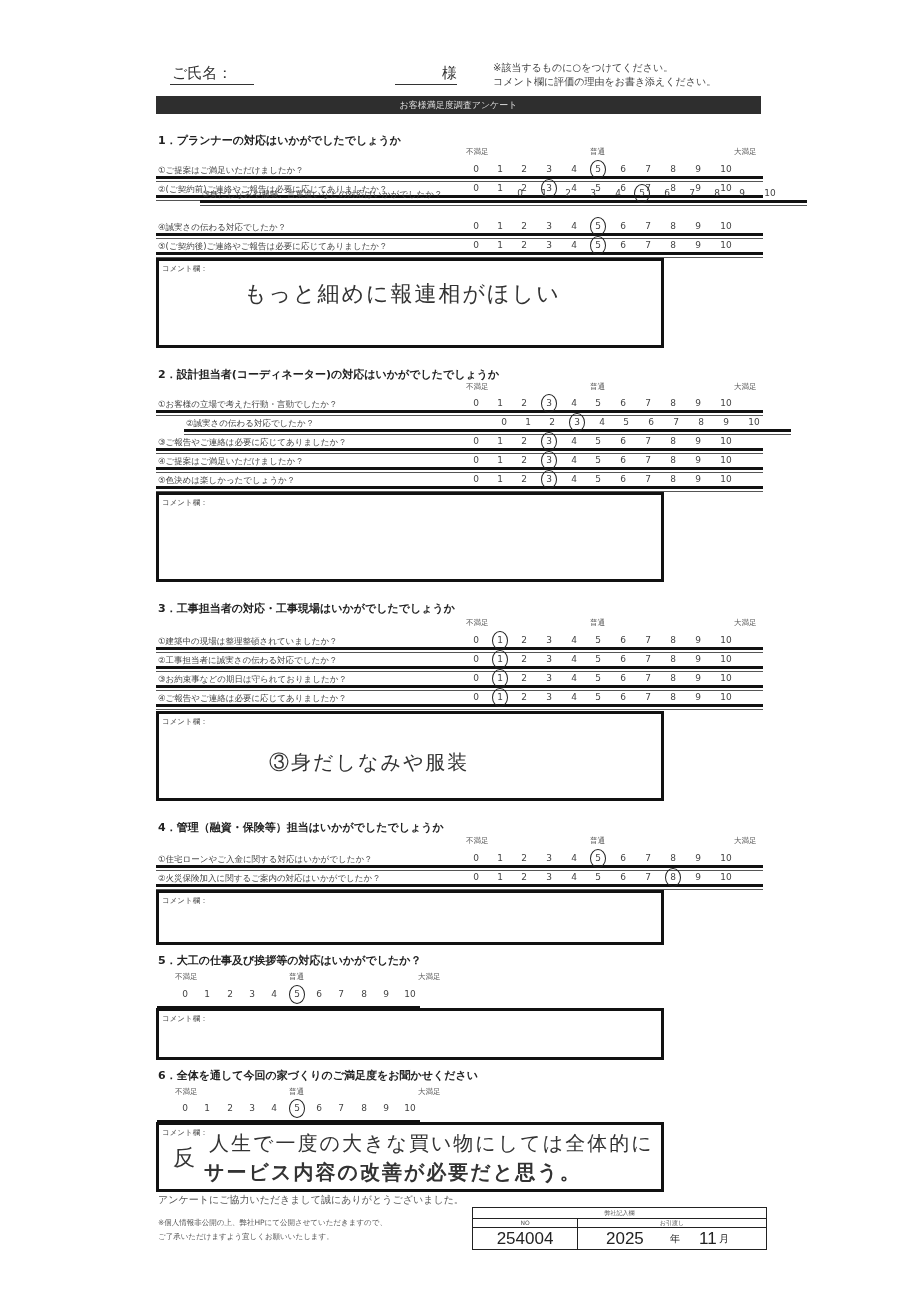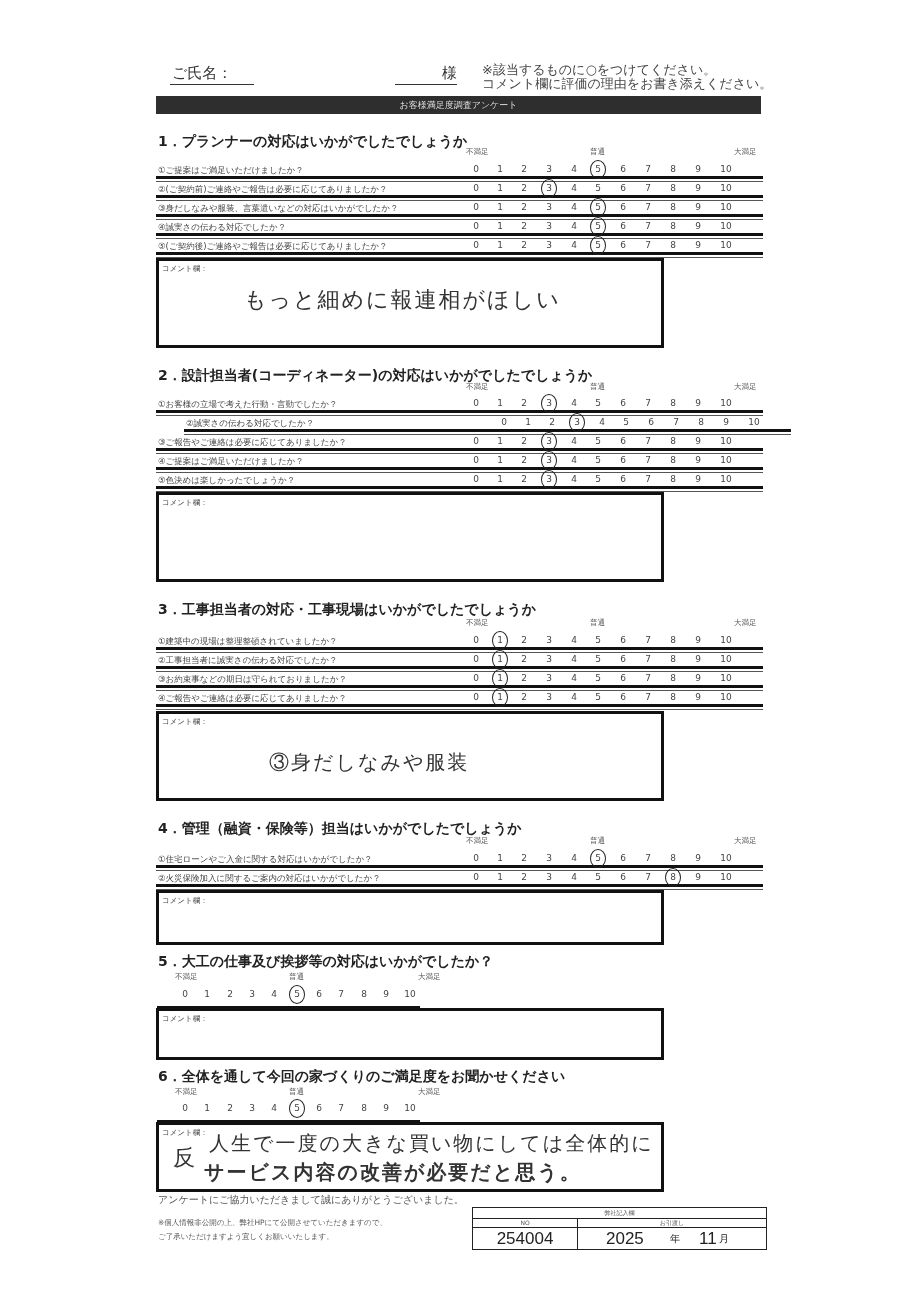--- a/index.html
+++ b/index.html
@@ -3,26 +3,26 @@
 <meta charset="utf-8">
 <style>
   html, body { margin:0; padding:0; }
   body {
     width:920px; height:1301px; background:#ffffff; position:relative; overflow:hidden;
     font-family:"DejaVu Sans", "Liberation Sans", sans-serif; color:#333;
   }
   .abs { position:absolute; }
   .name-label { left:170px; top:64px; font-size:15px; color:#333; border-bottom:1px solid #333; padding:0 22px 1px 2px; }
   .sama { left:395px; top:64px; width:62px; text-align:right; font-size:15px; color:#333; border-bottom:1px solid #333; padding-bottom:1px; }
-  .note { left:482px; font-size:13px; color:#444; }
+  .note { left:493px; font-size:10px; color:#444; }
   .title-bar {
     left:156px; top:96px; width:605px; height:18px; background:#2e2e2e; color:#ddd;
     font-size:9px; text-align:center; line-height:18px;
   }
-  .sec-title { left:158px; font-size:14px; font-weight:bold; color:#222; }
+  .sec-title { left:158px; font-size:11px; font-weight:bold; color:#222; }
   .scale-head { font-size:7.5px; color:#555; }
   .row { left:156px; width:607px; height:19px; border-bottom:3px solid #111; }
   .row::after { content:""; position:absolute; left:0; right:0; bottom:-6px; height:1px; background:#555; }
   .q-text { position:absolute; left:2px; top:4px; font-size:8.5px; color:#444; white-space:nowrap; }
   .num { position:absolute; top:3px; width:20px; margin-left:-10px; text-align:center; font-size:9px; color:#444; }
   .circle { position:absolute; top:-1px; width:16px; height:19px; margin-left:-8px; border:1.4px solid #222; border-radius:50%; box-sizing:border-box; }
   .comment-box { left:156px; width:508px; border:3px solid #111; box-sizing:border-box; background:#fff; }
   .comment-label { position:absolute; left:3px; top:3px; font-size:7.5px; color:#444; }
   .handwrite { position:absolute; font-family:"DejaVu Serif", serif; color:#333; font-weight:300; letter-spacing:2px; white-space:nowrap; }
   .short-row { left:157px; width:263px; height:20px; border-bottom:3px solid #111; }
@@ -71,21 +71,21 @@
       <span class="num" style="left:393px;">3</span>
       <span class="circle" style="left:393px;"></span>
       <span class="num" style="left:418px;">4</span>
       <span class="num" style="left:442px;">5</span>
       <span class="num" style="left:467px;">6</span>
       <span class="num" style="left:492px;">7</span>
       <span class="num" style="left:517px;">8</span>
       <span class="num" style="left:542px;">9</span>
       <span class="num" style="left:570px;">10</span>
     </div>
-    <div class="abs row" style="top:199px;height:15px;">
+    <div class="abs row" style="top:185px;height:15px;margin-left:44px;">
       <span class="q-text">③身だしなみや服装、言葉遣いなどの対応はいかがでしたか？</span>
       <span class="num" style="left:320px;">0</span>
       <span class="num" style="left:344px;">1</span>
       <span class="num" style="left:368px;">2</span>
       <span class="num" style="left:393px;">3</span>
       <span class="num" style="left:418px;">4</span>
       <span class="num" style="left:442px;">5</span>
       <span class="circle" style="left:442px;"></span>
       <span class="num" style="left:467px;">6</span>
       <span class="num" style="left:492px;">7</span>
@@ -118,21 +118,21 @@
       <span class="num" style="left:442px;">5</span>
       <span class="circle" style="left:442px;"></span>
       <span class="num" style="left:467px;">6</span>
       <span class="num" style="left:492px;">7</span>
       <span class="num" style="left:517px;">8</span>
       <span class="num" style="left:542px;">9</span>
       <span class="num" style="left:570px;">10</span>
     </div>
     <div class="abs comment-box" style="top:258px;height:90px;">
       <span class="comment-label">コメント欄：</span>
-      <span class="handwrite" style="left:85px;top:24px;font-size:22px;">もっと細めに報連相がほしい</span>
+      <span class="handwrite" style="left:85px;top:18px;font-size:22px;">もっと細めに報連相がほしい</span>
     </div>
     <div class="abs sec-title" style="top:367px;">2．設計担当者(コーディネーター)の対応はいかがでしたでしょうか</div>
     <div class="abs scale-head" style="left:466px;top:382px;">不満足</div>
     <div class="abs scale-head" style="left:590px;top:382px;">普通</div>
     <div class="abs scale-head" style="left:734px;top:382px;">大満足</div>
     <div class="abs row" style="top:395px;height:15px;">
       <span class="q-text">①お客様の立場で考えた行動・言動でしたか？</span>
       <span class="num" style="left:320px;">0</span>
       <span class="num" style="left:344px;">1</span>
       <span class="num" style="left:368px;">2</span>

